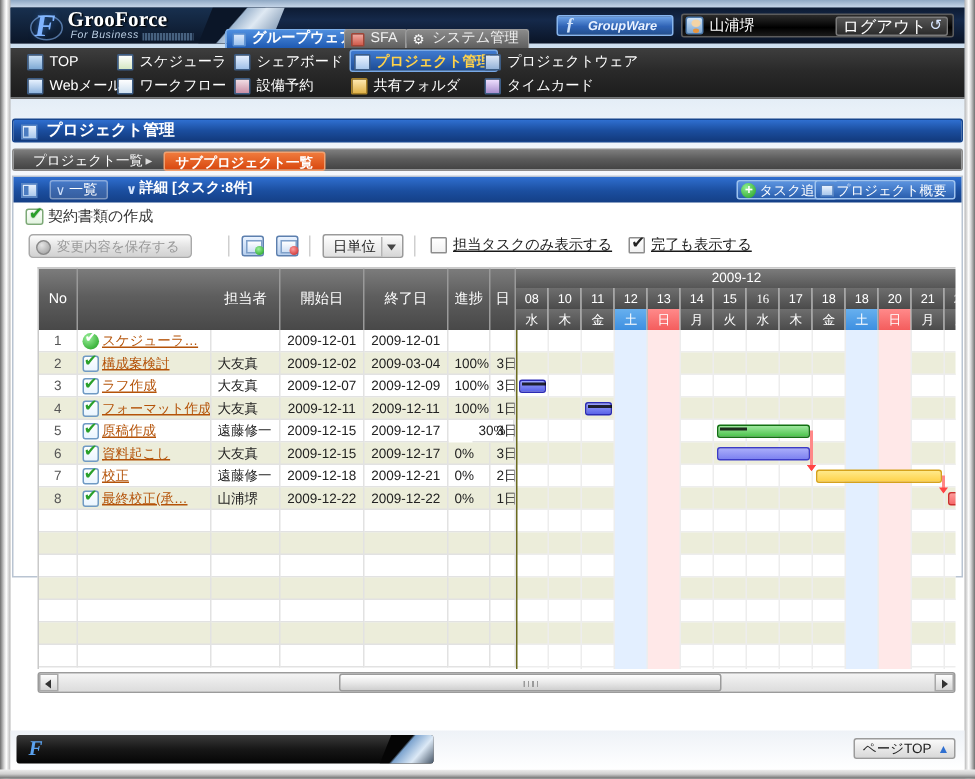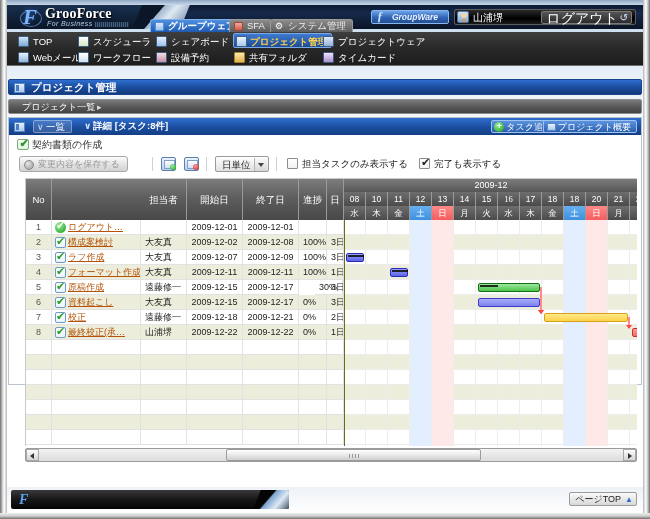--- a/index.html
+++ b/index.html
@@ -93,21 +93,21 @@
     content:""; position:absolute; left:3px; top:1px; width:6px; height:5px;
     border-radius:50%; background:#f3d4a6; box-shadow:0 5px 0 -1px #e8943c;
   }
   .user-name {
     position:absolute; left:18px; top:1px; color:#fff; font-size:10px; line-height:14px;
   }
   .logout-btn {
     position:absolute; right:3px; top:1px; height:13px; padding:0 13px 0 4px;
     background: linear-gradient(180deg,#555,#2b2b2b);
     border:1px solid #7a7a7a; border-radius:2px;
-    color:#fff; font-size:14px; line-height:12px; white-space:nowrap;
+    color:#fff; font-size:11px; line-height:12px; white-space:nowrap;
   }
   .logout-btn::after{
     content:"\21BA"; position:absolute; right:3px; top:0px; font-size:10px; color:#d8e6ff;
   }
 
   
   .systabs { position:absolute; left:7px; top:19px; width:636px; height:13px; }
   .systab {
     position:absolute; top:0; height:13px; line-height:12px;
     font-size:9.5px; padding:0 6px 0 17px; white-space:nowrap;
@@ -269,21 +269,21 @@
   .unitsel .arr{
     position:absolute; right:1px; top:1px; width:13px; height:13px;
     background: linear-gradient(180deg,#fafafa,#d6d6d6);
     border-left:1px solid #b5b5b5;
   }
   .unitsel .arr::after{
     content:""; position:absolute; left:3px; top:5px;
     border-left:3px solid transparent; border-right:3px solid transparent; border-top:4px solid #444;
   }
 
-  .chkopt { position:absolute; top:1px; font-size:9.5px; color:#1a1a1a; padding-left:15px; line-height:14px; white-space:nowrap; }
+  .chkopt { position:absolute; top:1px; font-size:9.5px; color:#1a1a1a; padding-left:15px; line-height:14px; white-space:nowrap;text-decoration:underline; }
   .cb {
     position:absolute; left:0; top:1px; width:11px; height:11px;
     background: linear-gradient(180deg,#ffffff,#f1f1f1); border:1px solid #8d8d8d; border-radius:1px;
   }
   .cb.on::after{
     content:"\2714"; position:absolute; left:0; top:-4px; width:11px; text-align:center;
     color:#222; font-size:11px; font-weight:bold;
   }
 
   
@@ -529,20 +529,21 @@
 
 
   <div class="pagetitle">
     <span class="pi"></span>
     <span>プロジェクト管理</span>
   </div>
 
   <div class="subtabbar">
     <div class="subtab off" style="left:6px;">プロジェクト一覧</div>
     <div class="subtab-arrow" style="left:88px;">▸</div>
+    <div class="subtab on" style="left:100px;">サブプロジェクト一覧</div>
   </div>
 
   <div class="card">
 
     <div class="dtbar">
       <span class="pi"></span>
       <div class="vtab off" style="left:24px;">一覧</div>
       <div class="vtab on" style="left:72px;">
         <span>詳細</span>
         <span>[タスク:8件]</span>
@@ -598,33 +599,33 @@
           <div class="hc" style="left:115px;width:46px;">担当者</div>
           <div class="hc" style="left:161px;width:56px;">開始日</div>
           <div class="hc" style="left:217px;width:56px;">終了日</div>
           <div class="hc" style="left:273px;width:28px;">進捗度</div>
           <div class="hc" style="left:301px;width:17px;">日数</div>
         </div>
 
         <div id="rows-host">
             <div class="lrow" style="top: 41px;">
               <div class="c no" style="left: 0px; width: 26px;">1</div>
-              <div class="c nm" style="left: 26px; width: 89px;"><span class="chkmini circ"></span><span class="tname">ログアウト…</span></div>
+              <div class="c nm" style="left: 26px; width: 89px;"><span class="chkmini circ"></span><span class="tname">スケジューラ…</span></div>
               <div class="c l" style="left: 115px; width: 46px;"></div>
               <div class="c ctr" style="left: 161px; width: 56px;">2009-12-01</div>
               <div class="c ctr" style="left: 217px; width: 56px;">2009-12-01</div>
               <div class="c l" style="left: 273px; width: 28px;"></div>
               <div class="c l" style="left: 301px; width: 17px;"></div>
             </div>
             <div class="lrow" style="top: 56px; background: rgba(229, 231, 205, 0.75);">
               <div class="c no" style="left: 0px; width: 26px;">2</div>
               <div class="c nm" style="left: 26px; width: 89px;"><span class="chkmini"></span><span class="tname">構成案検討</span></div>
               <div class="c l" style="left: 115px; width: 46px;">大友真</div>
               <div class="c ctr" style="left: 161px; width: 56px;">2009-12-02</div>
-              <div class="c ctr" style="left: 217px; width: 56px;">2009-12-08</div>
+              <div class="c ctr" style="left: 217px; width: 56px;">2009-03-04</div>
               <div class="c l" style="left: 273px; width: 28px;">100%</div>
               <div class="c l" style="left: 301px; width: 17px;">3日</div>
             </div>
             <div class="lrow" style="top: 71px;">
               <div class="c no" style="left: 0px; width: 26px;">3</div>
               <div class="c nm" style="left: 26px; width: 89px;"><span class="chkmini"></span><span class="tname">ラフ作成</span></div>
               <div class="c l" style="left: 115px; width: 46px;">大友真</div>
               <div class="c ctr" style="left: 161px; width: 56px;">2009-12-07</div>
               <div class="c ctr" style="left: 217px; width: 56px;">2009-12-09</div>
               <div class="c l" style="left: 273px; width: 28px;">100%</div>

